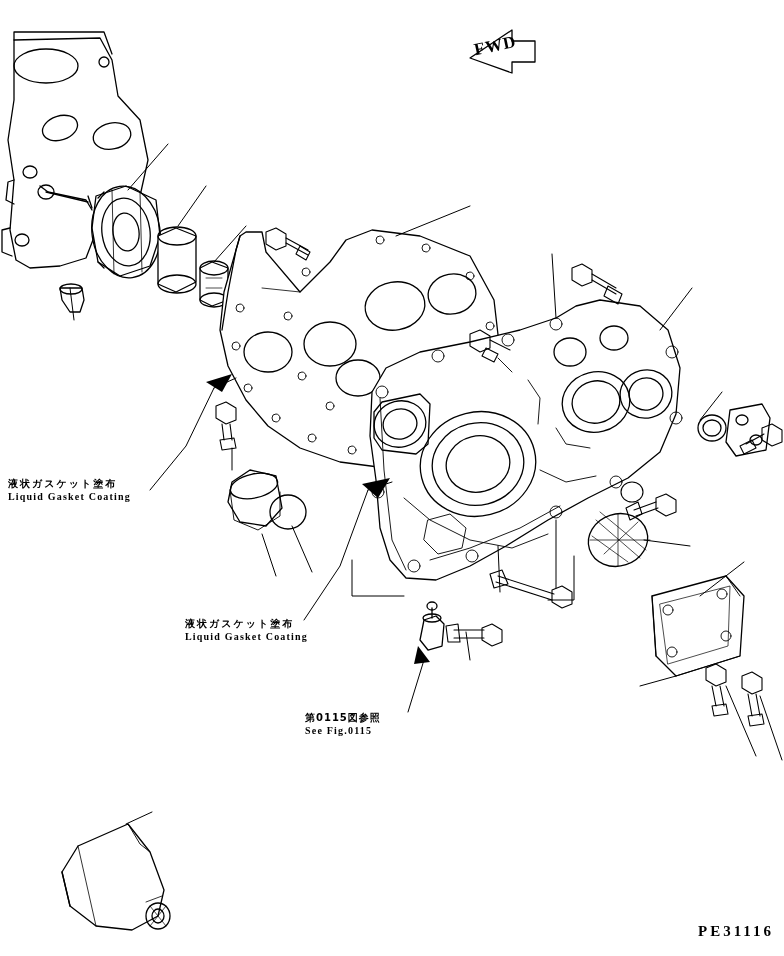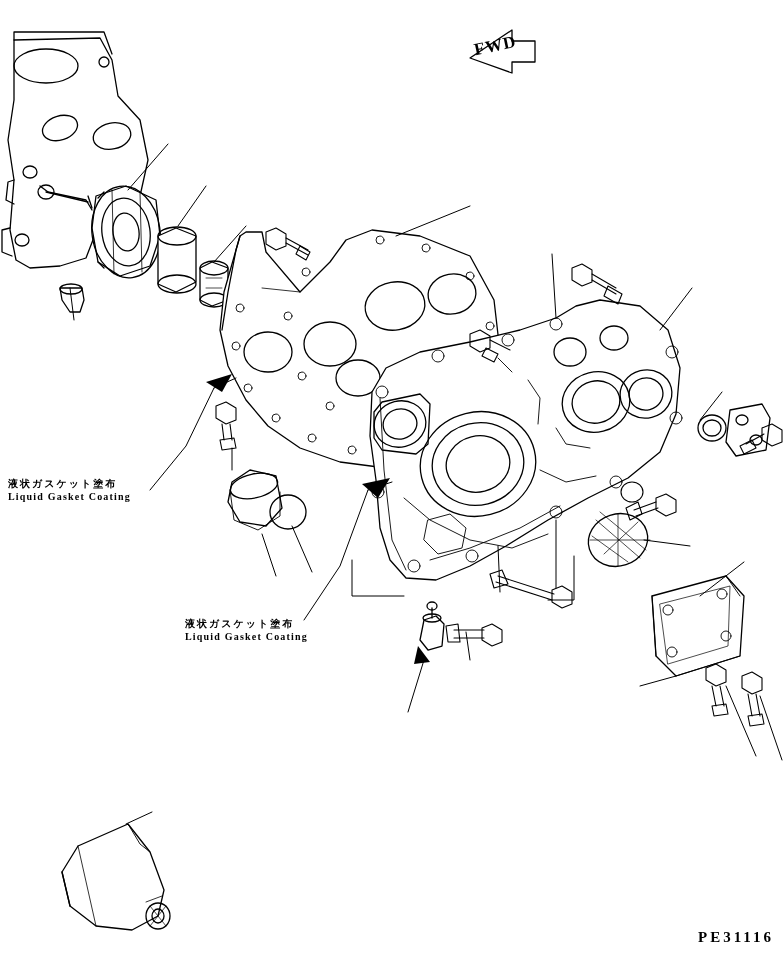--- a/index.html
+++ b/index.html
@@ -41,21 +41,21 @@
     font-weight: 700;
     display: block;
   }
   #note-gasket-left { left: 8px; top: 478px; }
   #note-gasket-mid  { left: 185px; top: 618px; }
   #note-seefig      { left: 305px; top: 712px; }
   #note-seefig .jp  { letter-spacing: 1px; }
   #drawing-number {
     position: absolute;
     right: 10px;
-    bottom: 10px;
+    bottom: 16px;
     font-family: "Liberation Serif", serif;
     font-size: 15px;
     letter-spacing: 3px;
     font-weight: 700;
     margin-top: 11px;
   }
   #fwd-label {
     position: absolute;
     left: 474px;
     top: 36px;
@@ -359,18 +359,22 @@
   <div class="note" id="note-gasket-left">
     <span class="jp">液状ガスケット塗布</span>
     <span class="en">Liquid Gasket Coating</span>
   </div>
 
   <div class="note" id="note-gasket-mid">
     <span class="jp">液状ガスケット塗布</span>
     <span class="en">Liquid Gasket Coating</span>
   </div>
 
+  <div class="note" id="note-seefig">
+    <span class="jp">第0115図参照</span>
+    <span class="en">See Fig.0115</span>
+  </div>
 
   <div id="fwd-label">FWD</div>
 
   <div id="drawing-number">PE31116</div>
 
 </div>
 
 </body></html>

